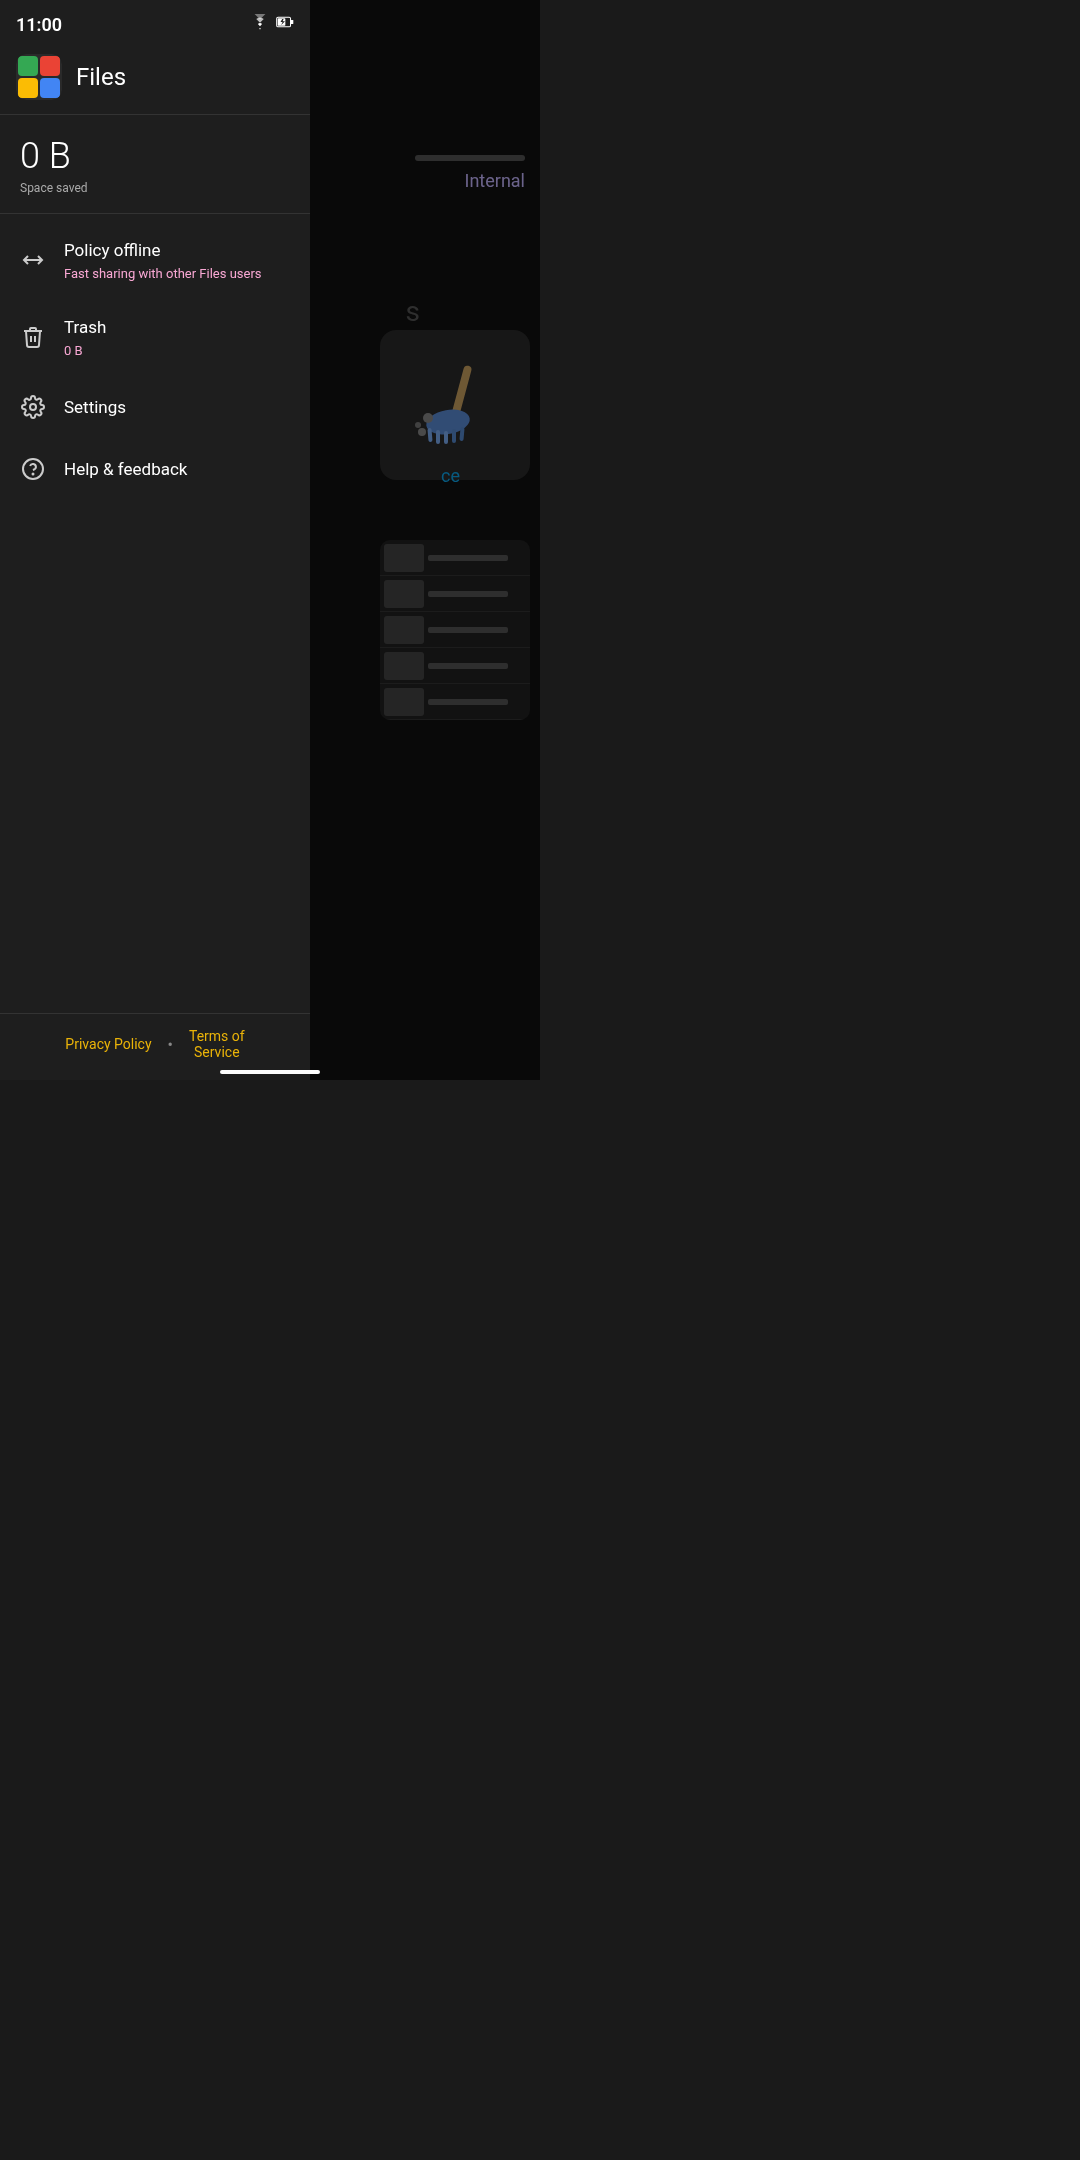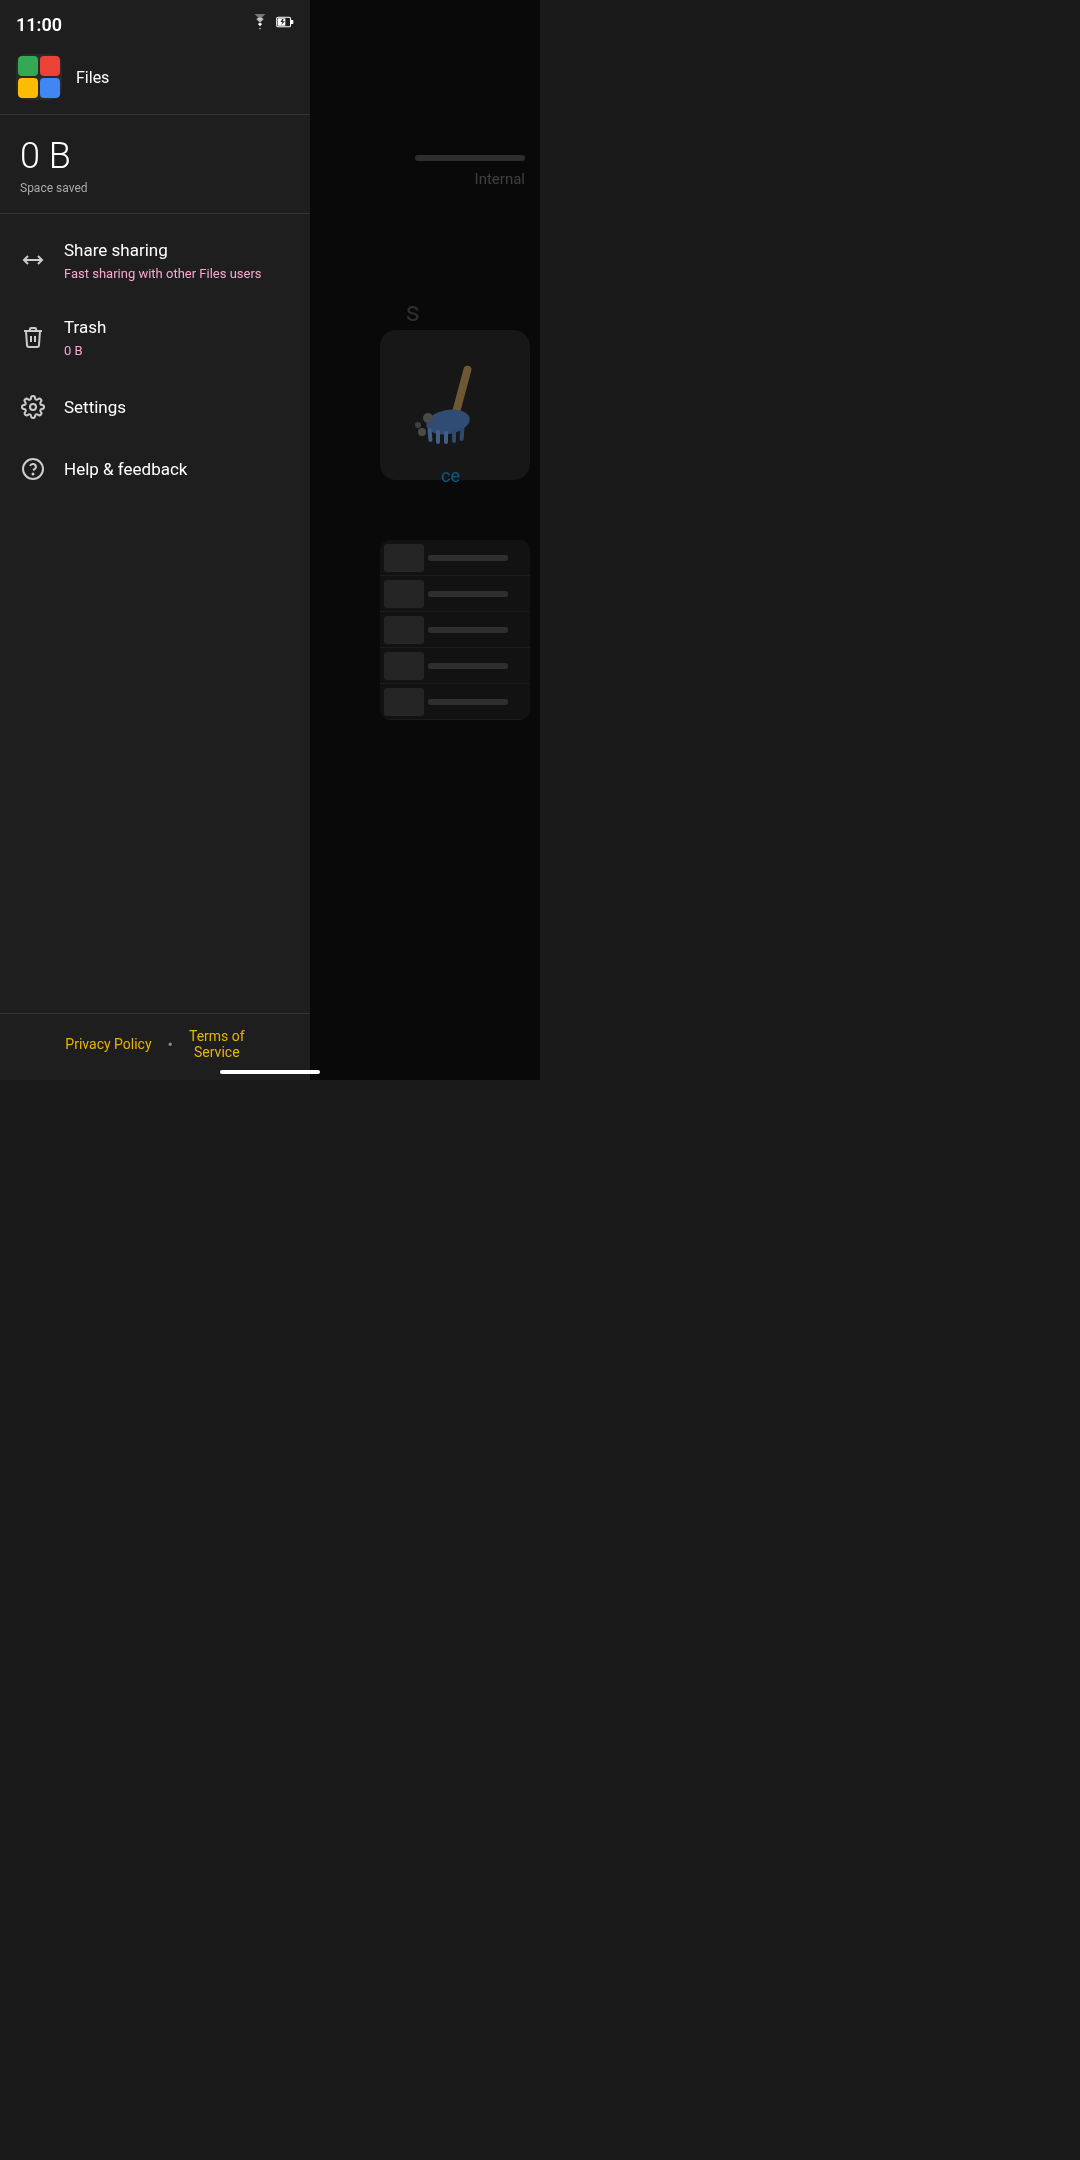--- a/index.html
+++ b/index.html
@@ -22,22 +22,22 @@
       width: 240px;
       height: 100%;
       background: #111;
       z-index: 0;
     }
 
     .bg-internal-label {
       position: absolute;
       top: 170px;
       right: 15px;
-      color: #737373;
-      font-size: 15px;
+      color: #c4b5fd;
+      font-size: 18px;
     }
 
     .bg-progress-bar {
       position: absolute;
       top: 155px;
       right: 15px;
       width: 110px;
       height: 6px;
       background: #555;
       border-radius: 3px;
@@ -174,21 +174,21 @@
     .app-logo {
       width: 46px;
       height: 46px;
       border-radius: 10px;
       overflow: hidden;
       flex-shrink: 0;
     }
 
     .app-title {
       color: #fff;
-      font-size: 16px;
+      font-size: 24px;
       font-weight: 400;
     }
 
     
     .space-section {
       padding: 22px 20px 18px 20px;
       border-bottom: 1px solid #333;
     }
 
     .space-value {
@@ -390,21 +390,21 @@
 
     <div class="menu-item">
       <div class="menu-icon">
         <svg width="24" height="24" viewBox="0 0 24 24" stroke="#ccc" stroke-width="2" fill="none" xmlns="http://www.w3.org/2000/svg">
           <path d="M7 16l-4-4 4-4"></path>
           <path d="M17 8l4 4-4 4"></path>
           <line x1="3" y1="12" x2="21" y2="12"></line>
         </svg>
       </div>
       <div class="menu-text-group">
-        <span class="menu-item-label">Share sharing</span>
+        <span class="menu-item-label">Policy offline</span>
         <span class="menu-item-sublabel">Fast sharing with other Files users</span>
       </div>
     </div>
 
     <div class="menu-item">
       <div class="menu-icon">
         <svg width="24" height="24" viewBox="0 0 24 24" stroke="#ccc" stroke-width="2" fill="none" xmlns="http://www.w3.org/2000/svg">
           <polyline points="3 6 5 6 21 6"></polyline>
           <path d="M19 6l-1 14a2 2 0 0 1-2 2H8a2 2 0 0 1-2-2L5 6"></path>
           <path d="M10 11v6"></path>

